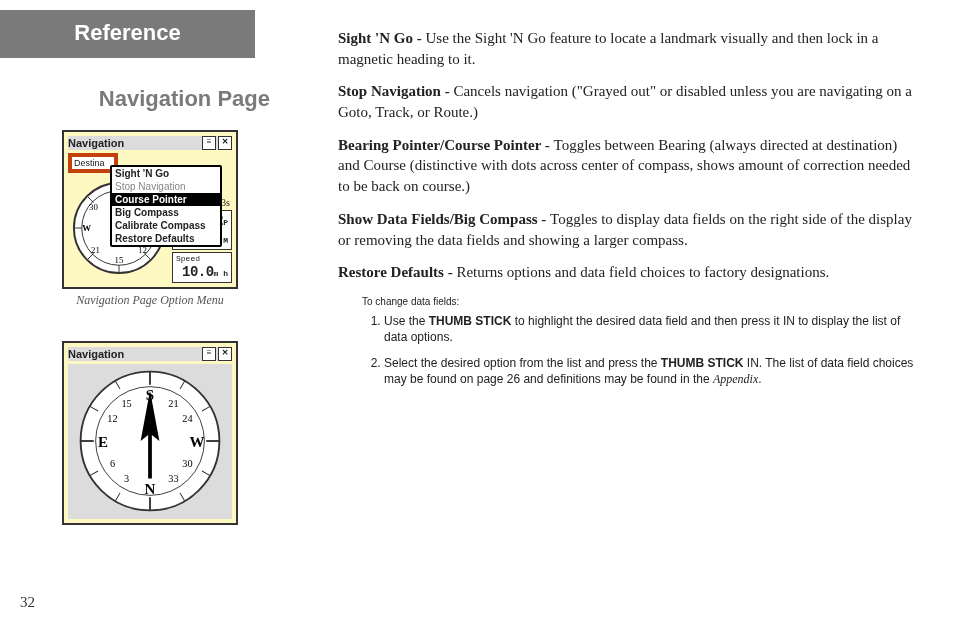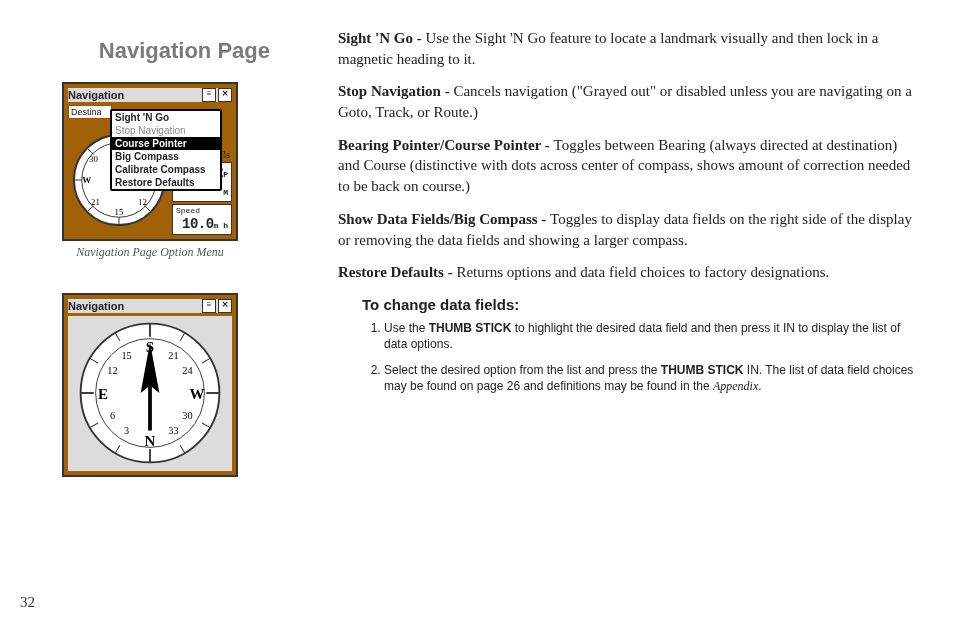--- a/index.html
+++ b/index.html
@@ -41,21 +41,21 @@
     font-size: 22px;
     text-align: right;
     margin: 28px 30px 18px 0;
   }
   .fig-box {
     margin: 0 auto 6px auto;
     width: 176px;
   }
   .screen {
     border: 2px solid #333;
-    background: #a16207;
+    background: #fef9c3;
     padding: 4px;
   }
   .screen-title {
     display: flex;
     align-items: center;
     justify-content: space-between;
     background: #dcdcdc;
     font-family: Arial, sans-serif;
     font-size: 11px;
     font-weight: bold;
@@ -100,30 +100,30 @@
     width: 104px;
     position: relative;
   }
   .s1-right {
     flex: 1;
     display: flex;
     flex-direction: column;
     justify-content: flex-end;
   }
   .destin {
-    border: 1px solid #c2410c;
+    border: 4px solid #c2410c;
     background: #fff;
     font-size: 9px;
     width: 38px;
     padding: 1px 2px;
     font-family: Arial, sans-serif;
   }
   .menu {
     position: absolute;
-    top: 4px;
+    top: 12px;
     left: 42px;
     width: 108px;
     border: 2px solid #000;
     border-radius: 2px;
     background: #fff;
     font-family: Arial, sans-serif;
     font-size: 10px;
     font-weight: bold;
     z-index: 5;
   }
@@ -172,39 +172,40 @@
     font-weight: bold;
     font-size: 17px;
     text-decoration: underline;
     margin-bottom: 8px;
     letter-spacing: 0.2px;
   }
   .opt { margin-bottom: 12px; }
   .opt b { font-weight: bold; }
   .sub-head {
     font-family: "Trebuchet MS", Arial, sans-serif;
-    font-weight: bold;
-    font-size: 15px;
+    font-weight: normal;
+    font-size: 10px;
     margin: 10px 0 4px 24px;
   }
   ol.steps {
     margin: 0 0 0 24px;
     padding-left: 22px;
     font-family: "Trebuchet MS", Arial, sans-serif;
     font-size: 12px;
   }
   ol.steps li { margin-bottom: 10px; line-height: 1.35; }
   ol.steps b { font-weight: bold; }
   ol.steps em { font-style: italic; font-family: Georgia, serif;}
 </style>
 </head>
 <body>
 
 <div class="page">
   <div class="left-col">
+    <div class="ref-bar">Reference</div>
     <div class="page-title">Navigation Page</div>
 
     <div class="fig-box">
       <div class="screen">
         <div class="screen-title">
           <span>Navigation</span>
           <span class="icons">
             <span class="ticon">≡</span>
             <span class="ticon">✕</span>
           </span>

